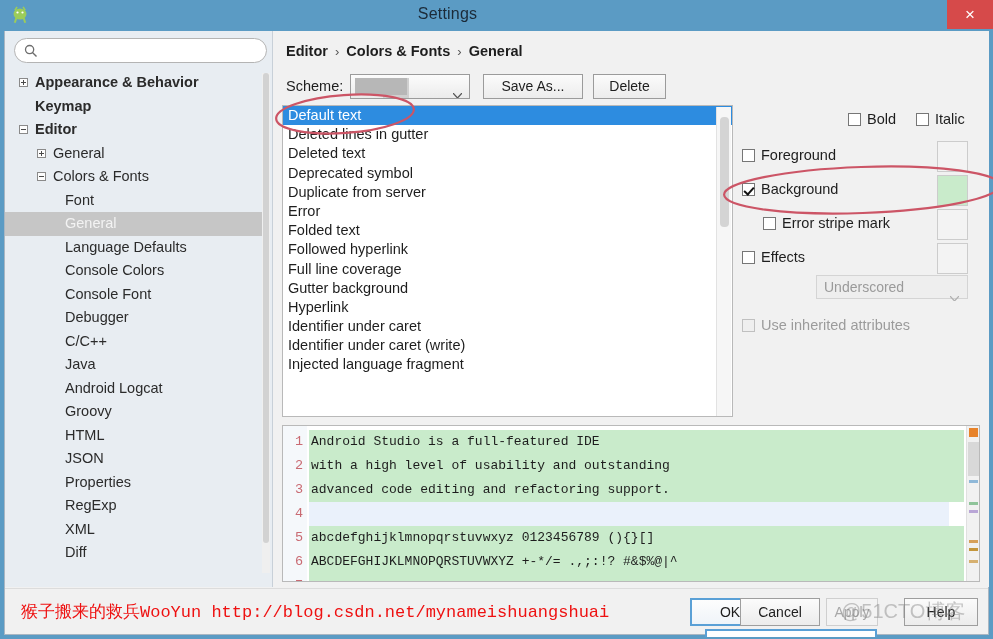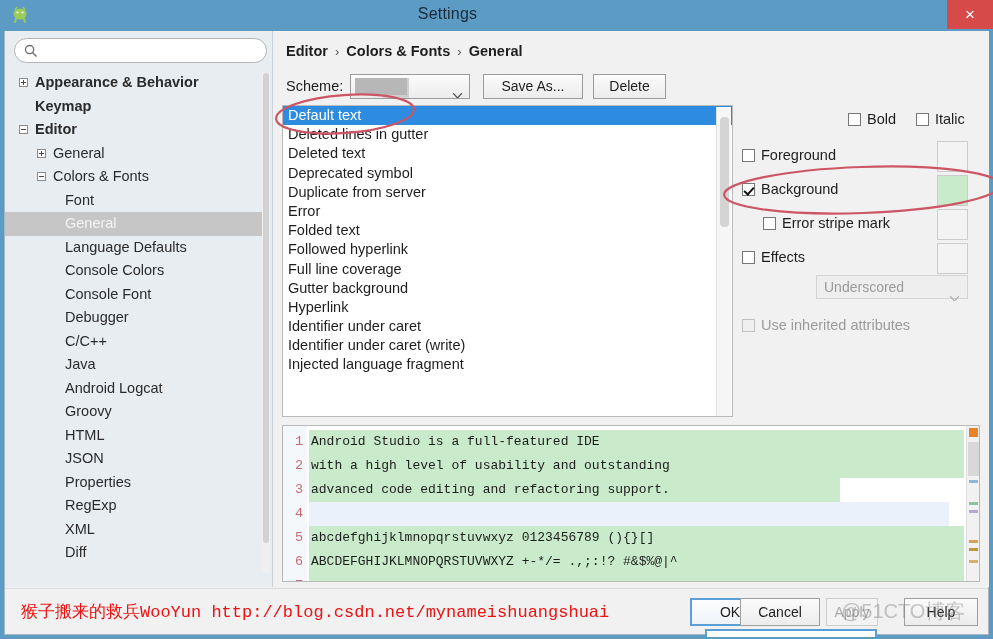--- a/index.html
+++ b/index.html
@@ -498,21 +498,21 @@
             <div class="pv-line hl" style="top: 4px;">
               <span class="pv-num">1</span>
               <span class="pv-txt" style="width: 655px;">Android Studio is a full-featured IDE</span>
             </div>
             <div class="pv-line hl" style="top: 28px;">
               <span class="pv-num">2</span>
               <span class="pv-txt" style="width: 655px;">with a high level of usability and outstanding</span>
             </div>
             <div class="pv-line hl" style="top: 52px;">
               <span class="pv-num">3</span>
-              <span class="pv-txt" style="width: 531px;">advanced code editing and refactoring support.</span>
+              <span class="pv-txt" style="width: 655px;">advanced code editing and refactoring support.</span>
             </div>
             <div class="pv-line blank" style="top: 76px;">
               <span class="pv-num">4</span>
               <span class="pv-txt"></span>
             </div>
             <div class="pv-line hl" style="top: 100px;">
               <span class="pv-num">5</span>
               <span class="pv-txt" style="width: 655px;">abcdefghijklmnopqrstuvwxyz 0123456789 (){}[]</span>
             </div>
             <div class="pv-line hl" style="top: 124px;">

